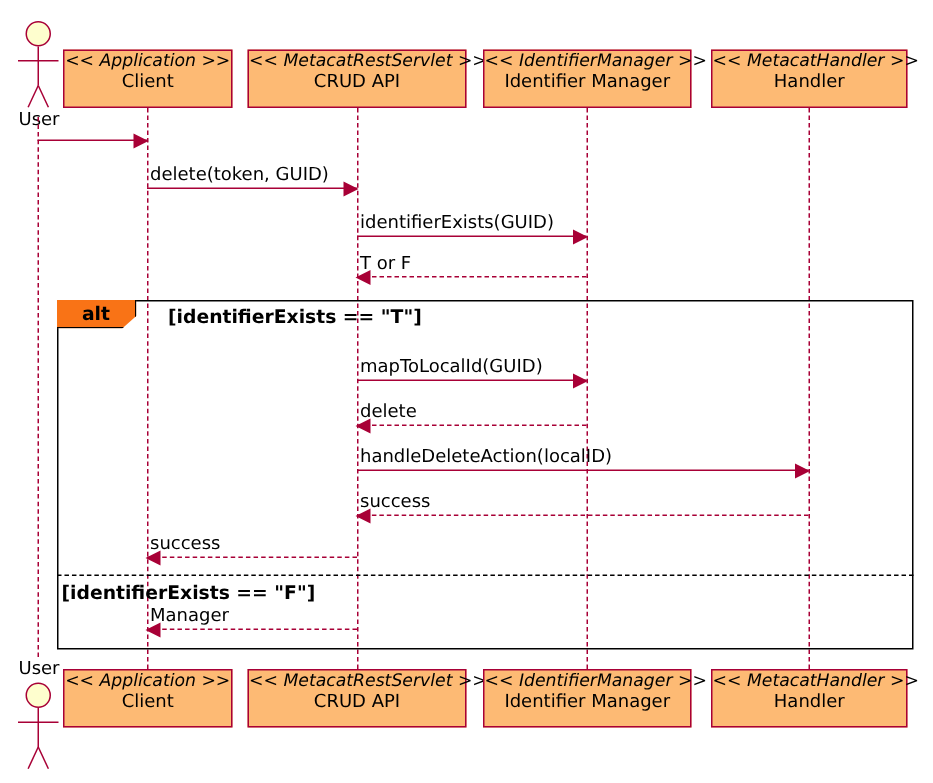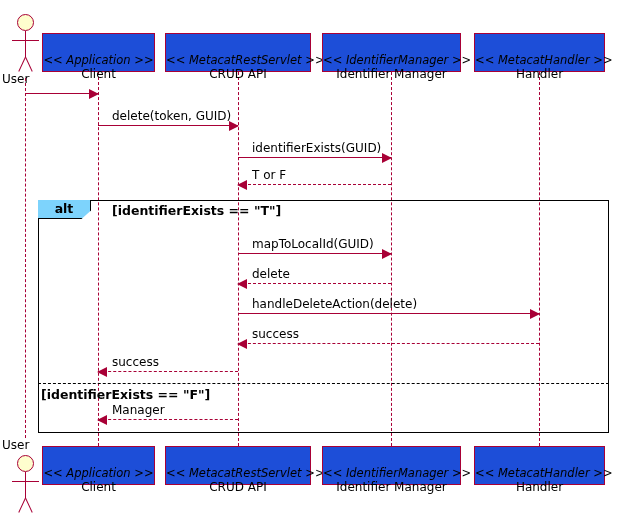--- a/index.html
+++ b/index.html
@@ -6,23 +6,23 @@
   body{
     width:622px;height:522px;background:#FFFFFF;
     font-family:"DejaVu Sans","Liberation Sans",sans-serif;
     overflow:hidden;
   }
   #diagram{position:relative;width:622px;height:522px;}
 
   
   .pbox{
     position:absolute;box-sizing:border-box;
-    background:#1d4ed8;border:1.5px solid #A80036;
+    background:#fdba74;border:1.5px solid #A80036;
     text-align:center;line-height:1.12;
-    padding-top:20px;
+    padding-top:0;
   }
   .pbox .stereo{
     display:block;font-style:italic;font-size:11.5px;color:#000;
     white-space:nowrap;
   }
   .pbox .pname{
     display:block;font-size:12px;color:#000;white-space:nowrap;margin-top:1px;
   }
 
   
@@ -37,21 +37,21 @@
     background:#FEFECE;border:1.8px solid #A80036;box-sizing:border-box;
   }
   .actor .body{position:absolute;width:0;border-left:1.8px solid #A80036;}
   .actor .arms{position:absolute;height:0;border-top:1.8px solid #A80036;}
   .actor .legL,.actor .legR{
     position:absolute;width:0;height:16px;border-left:1.8px solid #A80036;
   }
   .actor .legL{transform:rotate(25deg);transform-origin:top center;}
   .actor .legR{transform:rotate(-25deg);transform-origin:top center;}
   .actor .alabel{
-    position:absolute;font-size:12px;color:#000;white-space:nowrap;
+    position:absolute;font-size:12px;color:#000;white-space:nowrap;text-align:center;
   }
 
   
   .msg{position:absolute;height:0;}
   .msg .line{
     position:absolute;left:0;top:0;height:0;width:100%;
     border-top:1.5px solid #A80036;
   }
   .msg.dashed .line{border-top:1.5px dashed #A80036;}
   .msg .head-r{
@@ -62,30 +62,30 @@
   }
   .msg .head-l{
     position:absolute;left:-1px;top:-4.5px;
     width:0;height:0;
     border-top:5px solid transparent;border-bottom:5px solid transparent;
     border-right:10px solid #A80036;
   }
   .msg .mlabel{
     position:absolute;bottom:2px;font-size:12px;color:#000;white-space:nowrap;
   }
-  .msg .mlabel.left{left:14px;}
+  .msg .mlabel.left{left:2px;}
 
   
   .frame{
     position:absolute;box-sizing:border-box;border:1.5px solid #000;
     background:transparent;
   }
   .frame-tab{
     position:absolute;box-sizing:border-box;
-    background:#7dd3fc;border:1.5px solid #000;border-top:none;border-left:none;
+    background:#f97316;border:1.5px solid #000;border-top:none;border-left:none;
     -webkit-clip-path:polygon(0 0,100% 0,100% 55%,82% 100%,0 100%);
     clip-path:polygon(0 0,100% 0,100% 55%,82% 100%,0 100%);
     font-size:12.5px;font-weight:bold;color:#000;
     text-align:center;line-height:17px;
   }
   .guard{
     position:absolute;font-size:12.5px;font-weight:bold;color:#000;white-space:nowrap;
   }
   .divider{
     position:absolute;height:0;border-top:1.5px dashed #000;
@@ -164,21 +164,21 @@
 
   <div class="msg dashed" style="left:238px;top:283px;width:153px;">
     <div class="line"></div>
     <div class="head-l"></div>
     <div class="mlabel left">delete</div>
   </div>
 
   <div class="msg" style="left:238px;top:313px;width:301px;">
     <div class="line"></div>
     <div class="head-r"></div>
-    <div class="mlabel left">handleDeleteAction(delete)</div>
+    <div class="mlabel left">handleDeleteAction(localID)</div>
   </div>
 
   <div class="msg dashed" style="left:238px;top:343px;width:301px;">
     <div class="line"></div>
     <div class="head-l"></div>
     <div class="mlabel left">success</div>
   </div>
 
   <div class="msg dashed" style="left:98px;top:371px;width:140px;">
     <div class="line"></div>

